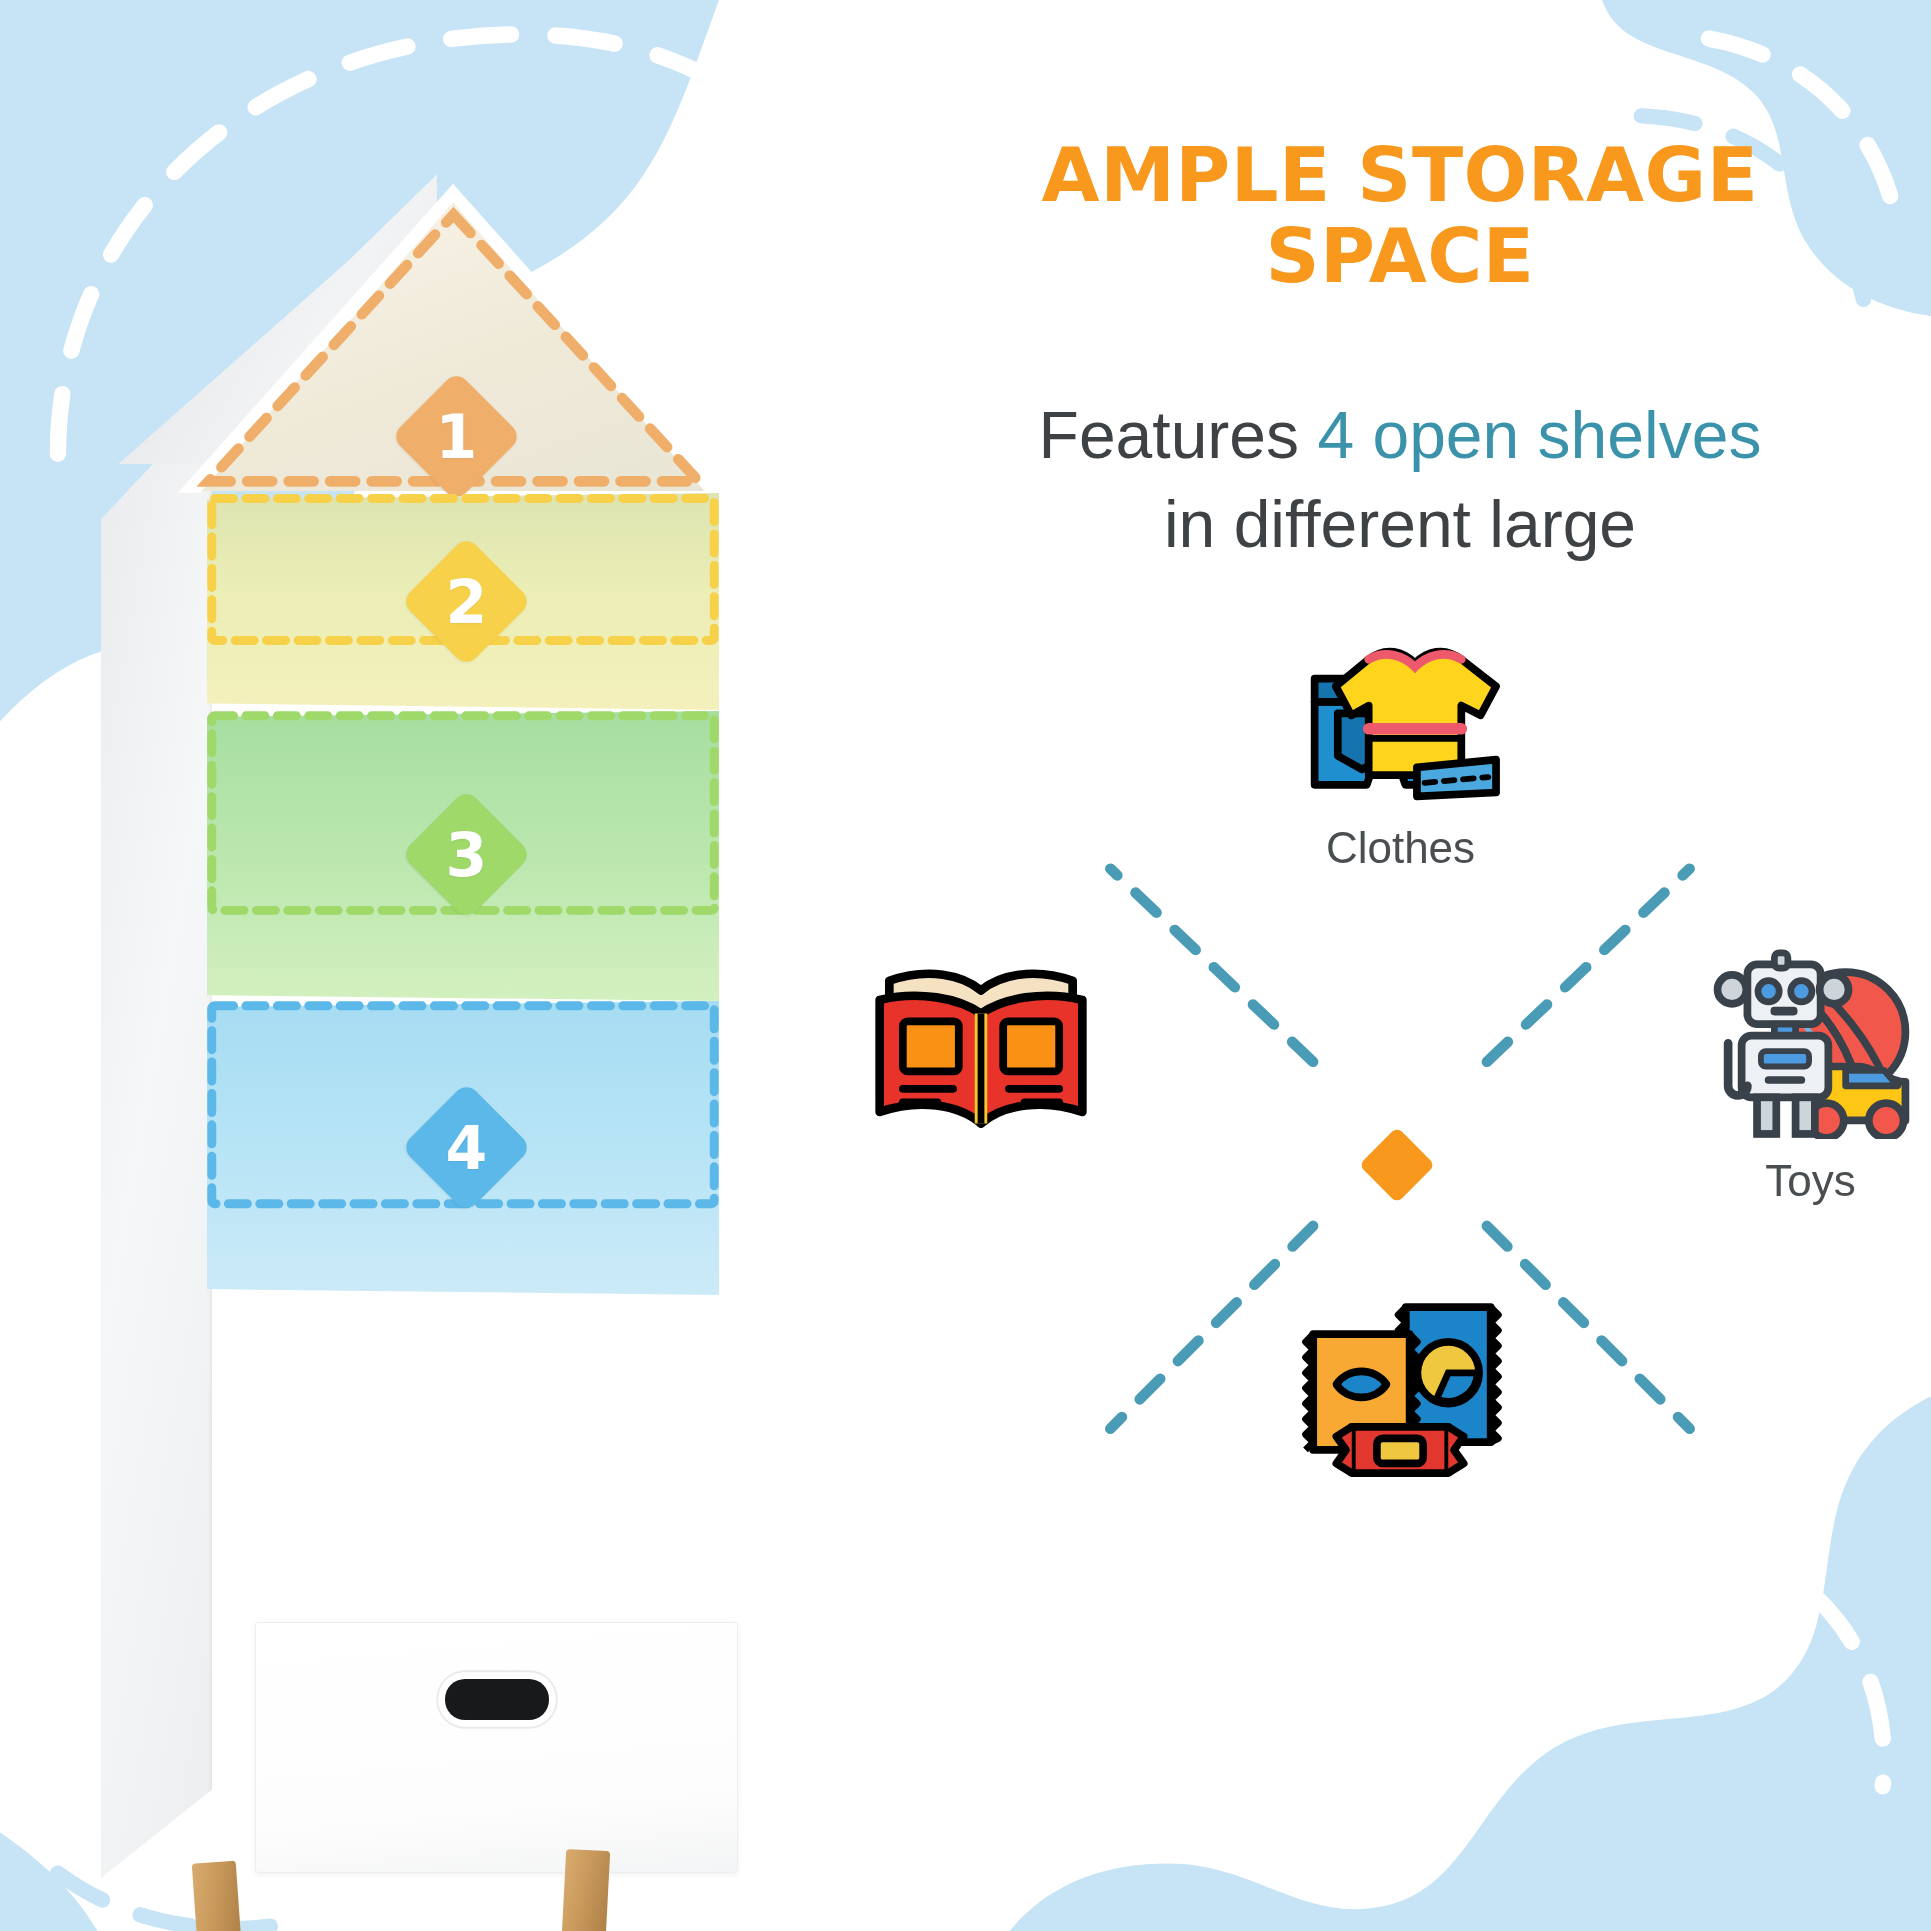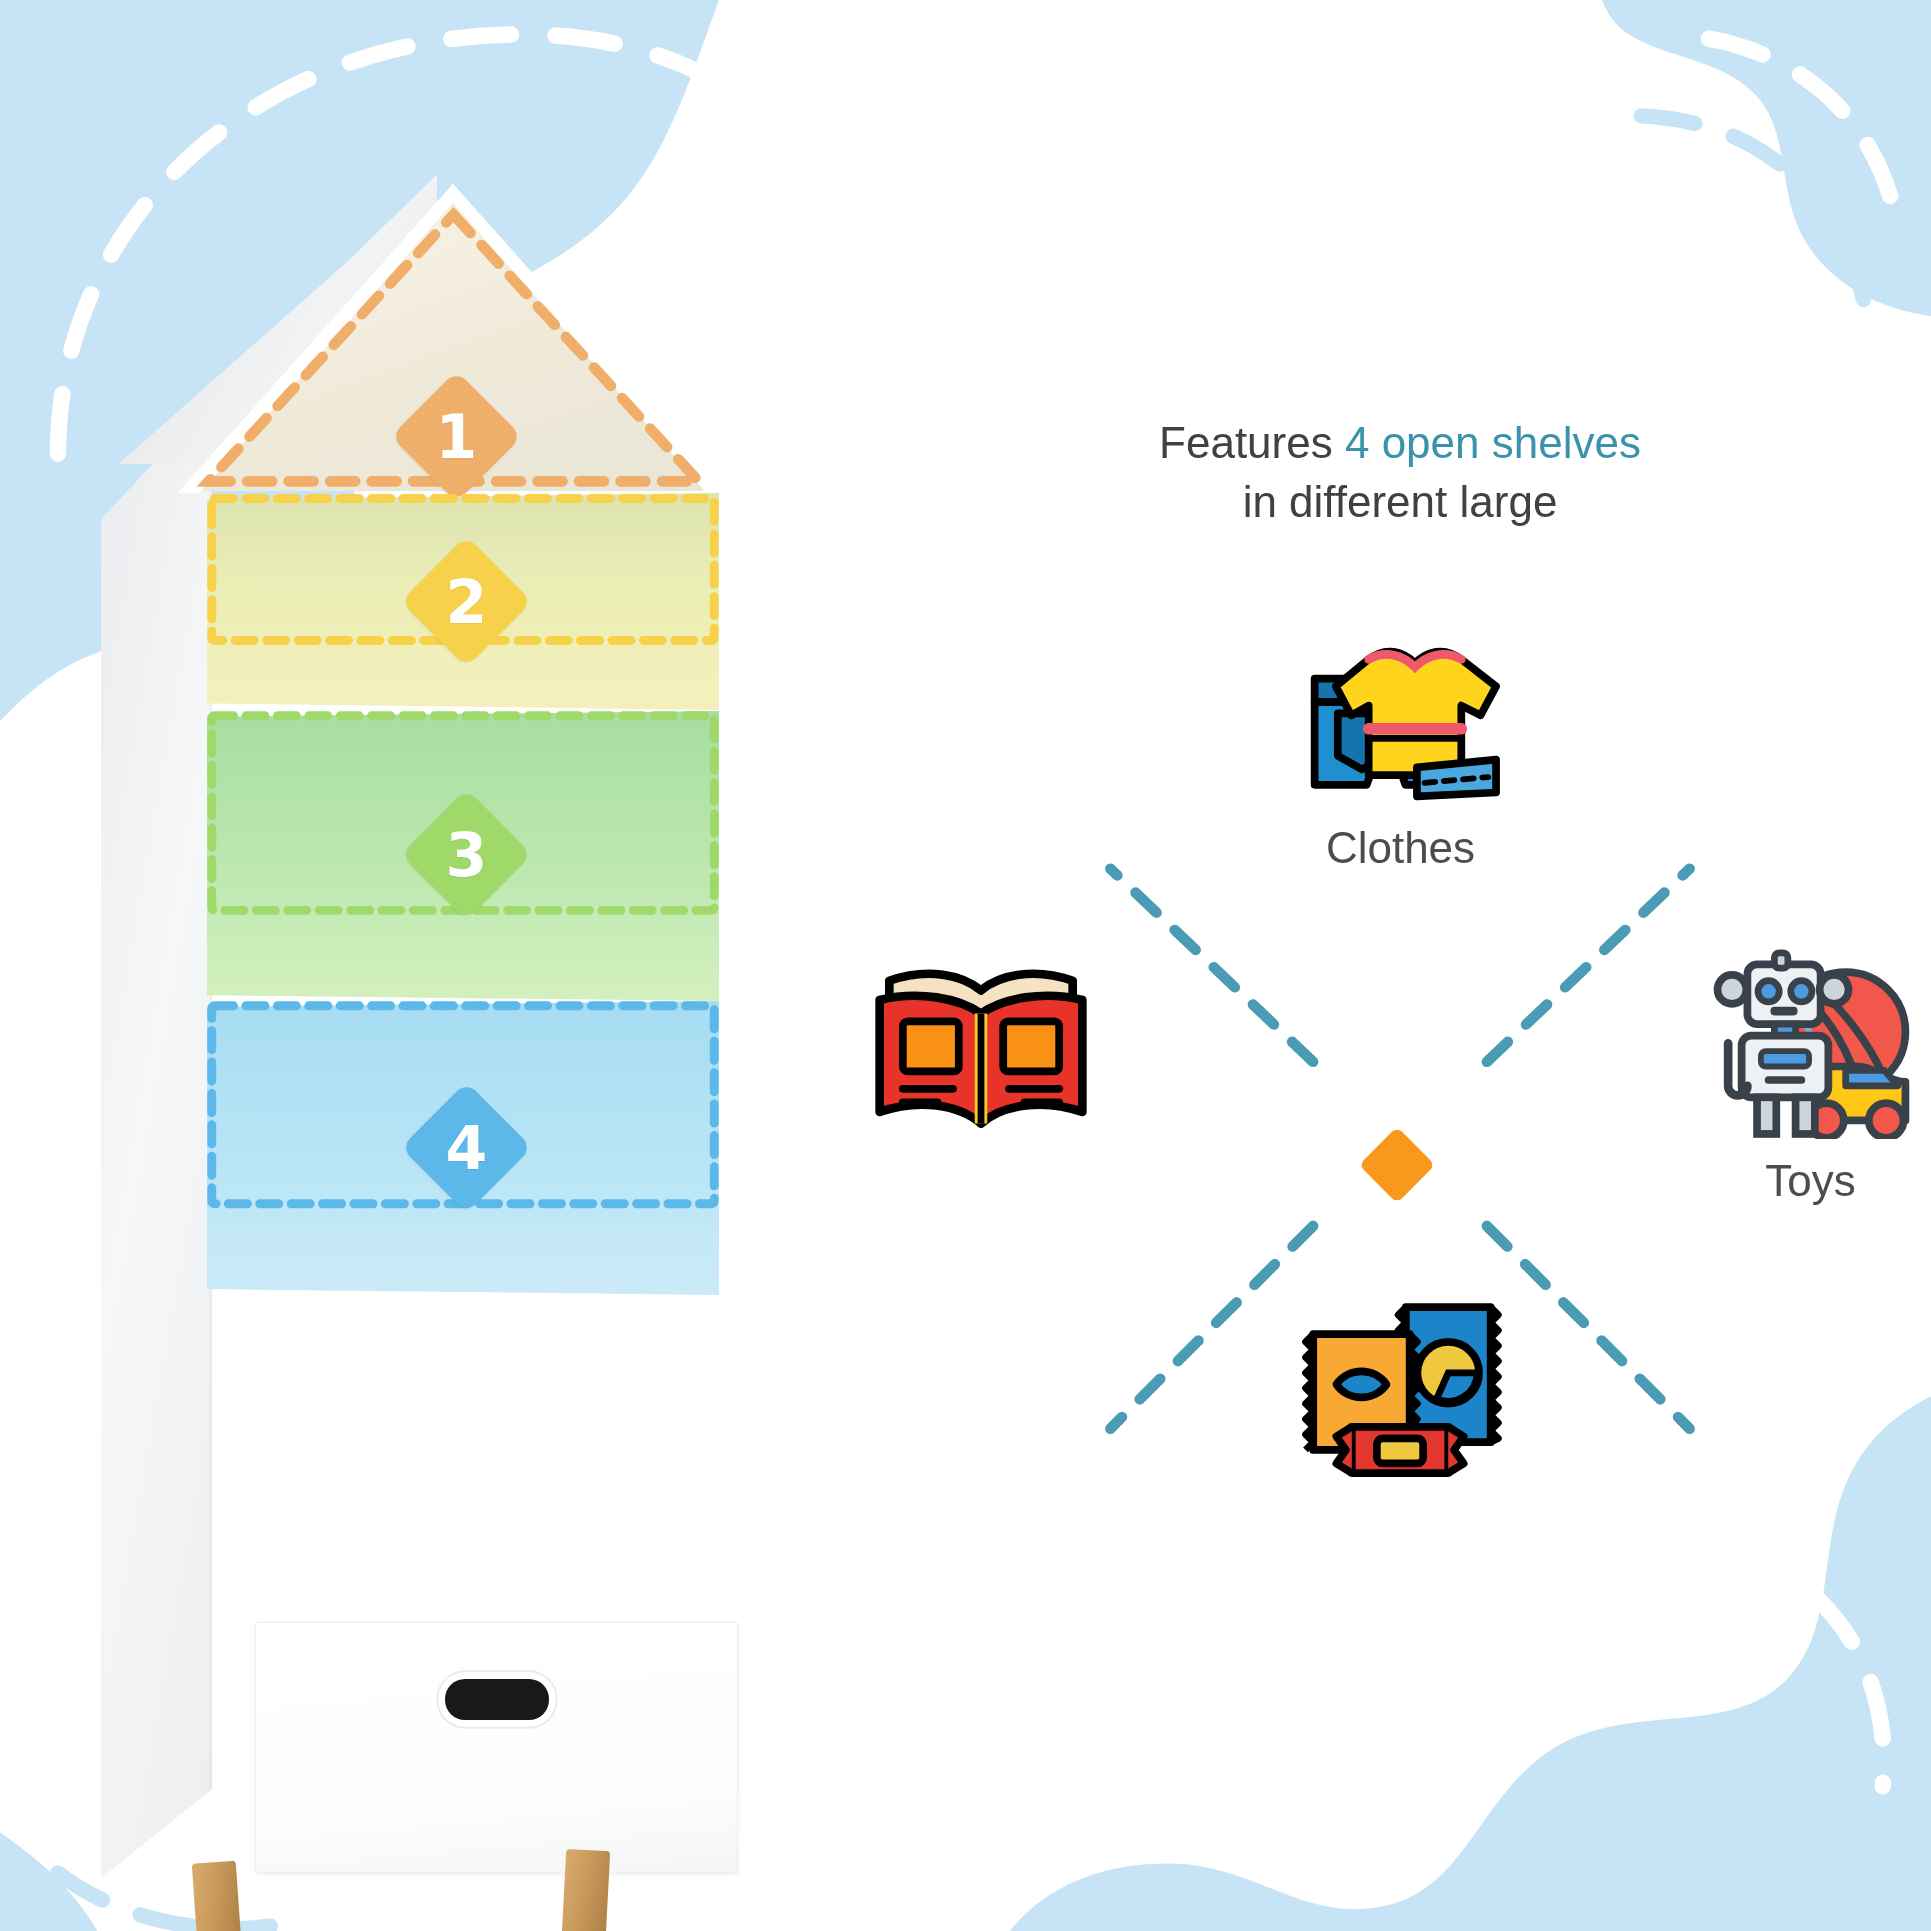--- a/index.html
+++ b/index.html
@@ -107,24 +107,24 @@
   .headline {
     position:absolute; left:0; top:135px; width:1062px;
     text-align:center;
     color:#F8981D;
     font-size:75px; font-weight:700; line-height:1.08;
     letter-spacing:0.5px;
     font-family:"DejaVu Sans", sans-serif;
   }
 
   .subcopy {
-    position:absolute; left:0; top:413px; width:1062px;
+    position:absolute; left:0; top:391px; width:1062px;
     text-align:center;
     color:#3e4245;
-    font-size:44px; line-height:1.35; font-weight:400;
+    font-size:66px; line-height:1.35; font-weight:400;
   }
   .subcopy .hi { color:#3b93ab; }
 
   
   .diagram { position:absolute; left:0; top:637px; width:1062px; height:1101px; }
   .diag-lines { position:absolute; inset:0; }
 
   .node { position:absolute; width:319px; text-align:center; }
   .node .icon { height:208px; display:flex; align-items:flex-end; justify-content:center; }
   .node .cap {
@@ -245,20 +245,24 @@
       </div>
 
       <div class="leg l"></div>
       <div class="leg r"></div>
 
     </div>
   </div>
 
   <div class="copy-pane">
 
+    <div class="headline">
+      <div>AMPLE STORAGE</div>
+      <div>SPACE</div>
+    </div>
 
     <div class="subcopy">
       <div>
         <span>Features </span><span class="hi">4 open shelves</span>
       </div>
       <div>in different large</div>
     </div>
 
     <div class="diagram">
 

